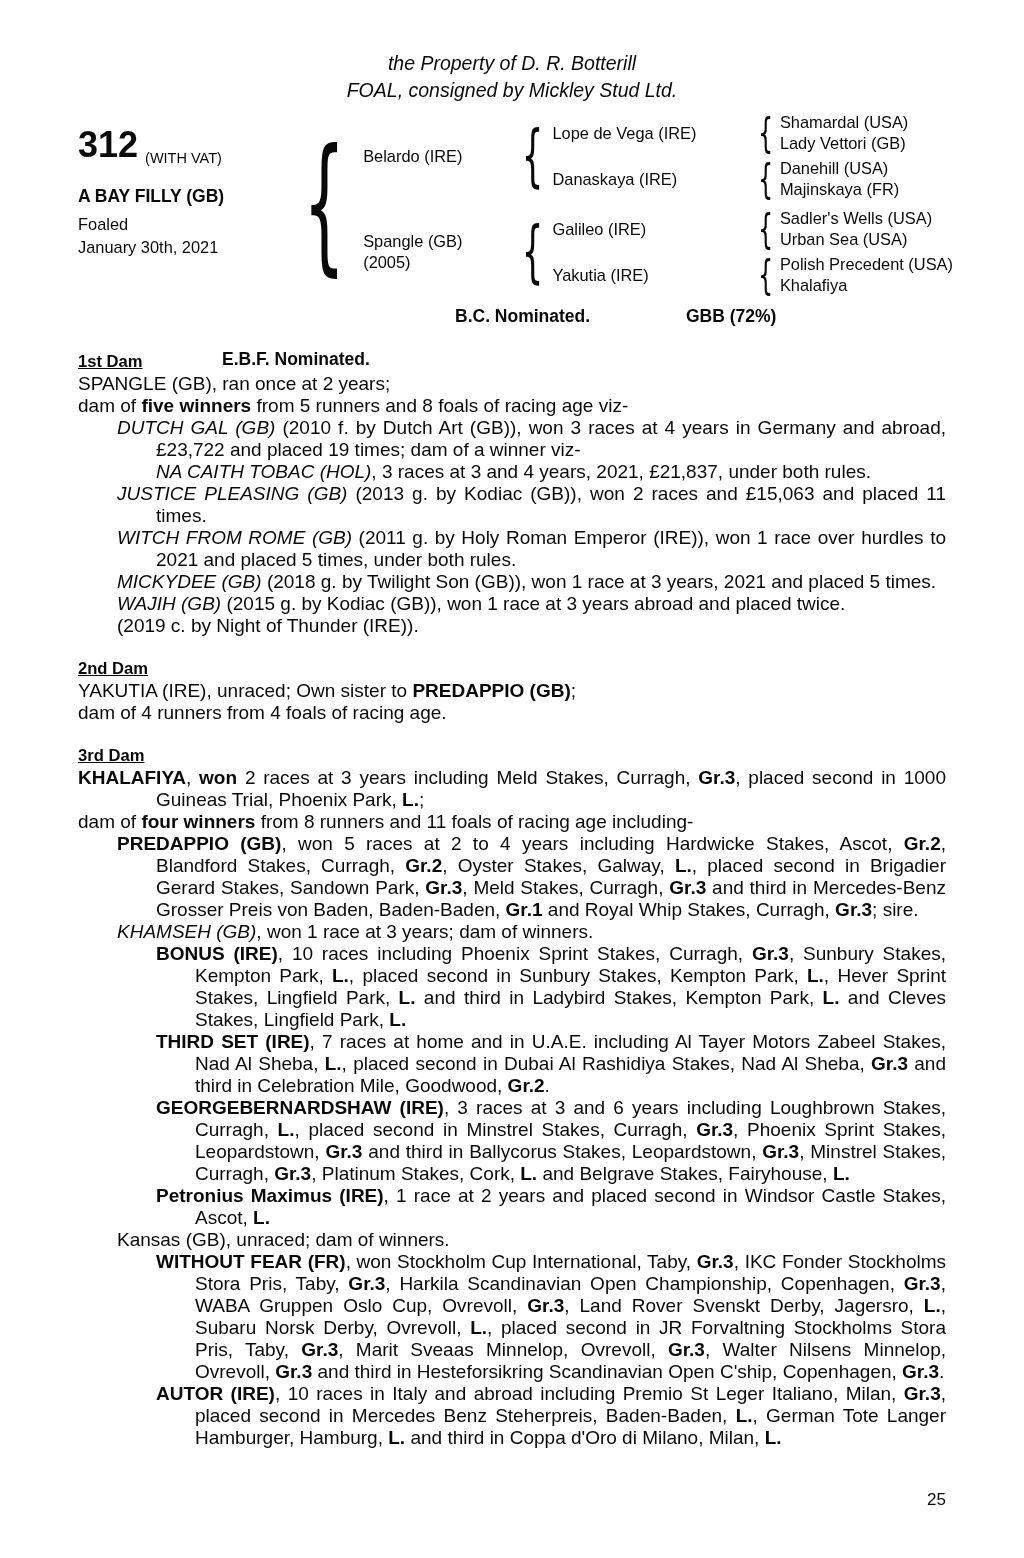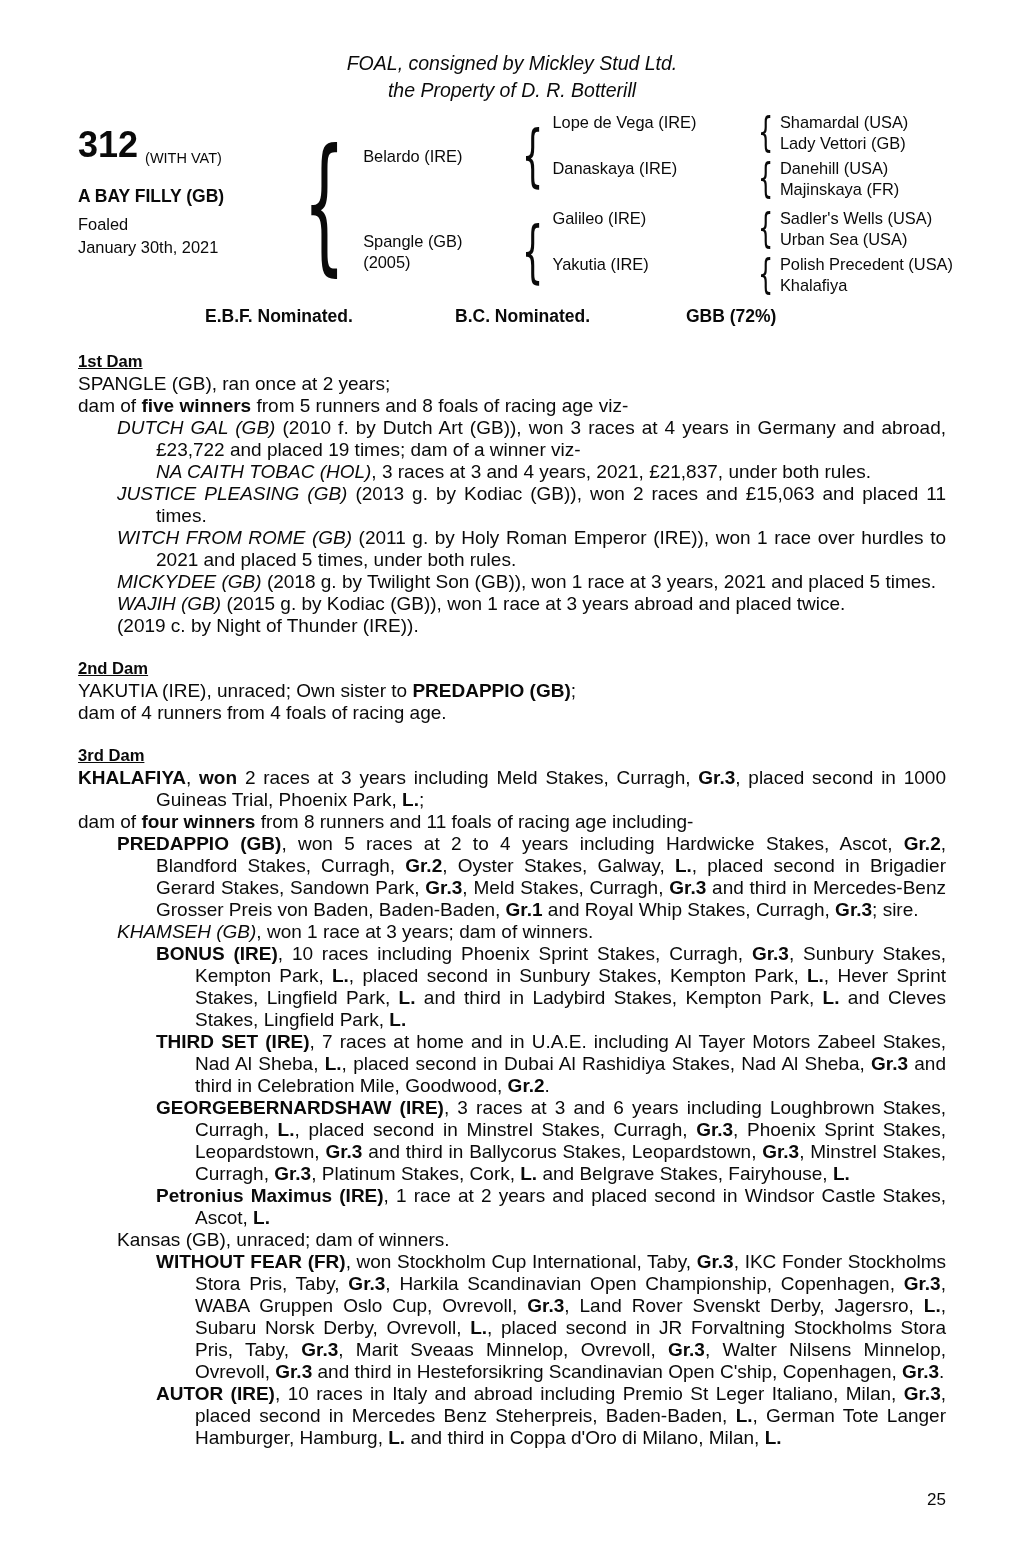--- a/index.html
+++ b/index.html
@@ -33,50 +33,50 @@
     color: #0a0a0a;
   }
   .brace-xl { font-size: 148px; transform: scaleX(.45); margin: 0 -8px; }
   .brace-md { font-size: 68px;  transform: scaleX(.5);  margin: 0 -2px; }
   .brace-sm { font-size: 40px;  transform: scaleX(.6);  margin: 0 1px; }
 
   .gen2-col { display: flex; flex-direction: column; gap: 8px; }
   .branch { display: flex; align-items: center; }
   .g2-name { width: 150px; flex: 0 0 150px; line-height: 21px; }
   .gen3-col { display: flex; flex-direction: column; gap: 4px; }
-  .subbranch { display: flex; }
+  .subbranch { display: flex; align-items: center; }
   .g3-name { width: 200px; flex: 0 0 200px; line-height: 21px; }
   .gen4-col { display: flex; flex-direction: column; }
   .g4-name { line-height: 21px; white-space: nowrap; }
 
   .noms { position: relative; height: 24px; margin-top: 10px; font-weight: bold; font-size: 17.5px; }
   .noms span { position: absolute; top: 0; white-space: nowrap; }
-  .nom-ebf { left: 127px; }
+  .nom-ebf { left: 144px; margin-top: 43px; }
   .nom-bc  { left: 377px; }
   .nom-gbb { left: 608px; }
 
   .sec-heading { font-weight: bold; font-size: 16.6px; line-height: 22px; margin-top: 21px; text-decoration: underline; }
   .para { margin: 0; font-size: 19px; line-height: 22px; text-align: justify; }
   .para .b { font-weight: bold; }
   .para .it { font-style: italic; margin-top: 32px; }
   .i0  { padding-left: 0; }
   .i0h { padding-left: 78px;  text-indent: -78px; }
   .i1  { padding-left: 78px;  text-indent: -39px; }
   .i2  { padding-left: 117px; text-indent: -39px; }
 
   .page-num { position: absolute; right: 78px; top: 1490px; font-size: 17px; }
 </style>
 </head>
 <body>
 
 <div class="page">
 
   <div class="hdr">
+    <div>the Property of D. R. Botterill</div>
     <div>FOAL, consigned by Mickley Stud Ltd.</div>
-    <div>the Property of D. R. Botterill</div>
   </div>
 
 
   <div class="ped-wrap">
     <div class="lot-col">
       <div class="lot-line">
         <span class="lot-num">312</span>
         <span class="vat">(WITH VAT)</span>
       </div>
       <div class="horse-desc">A BAY FILLY (GB)</div>

